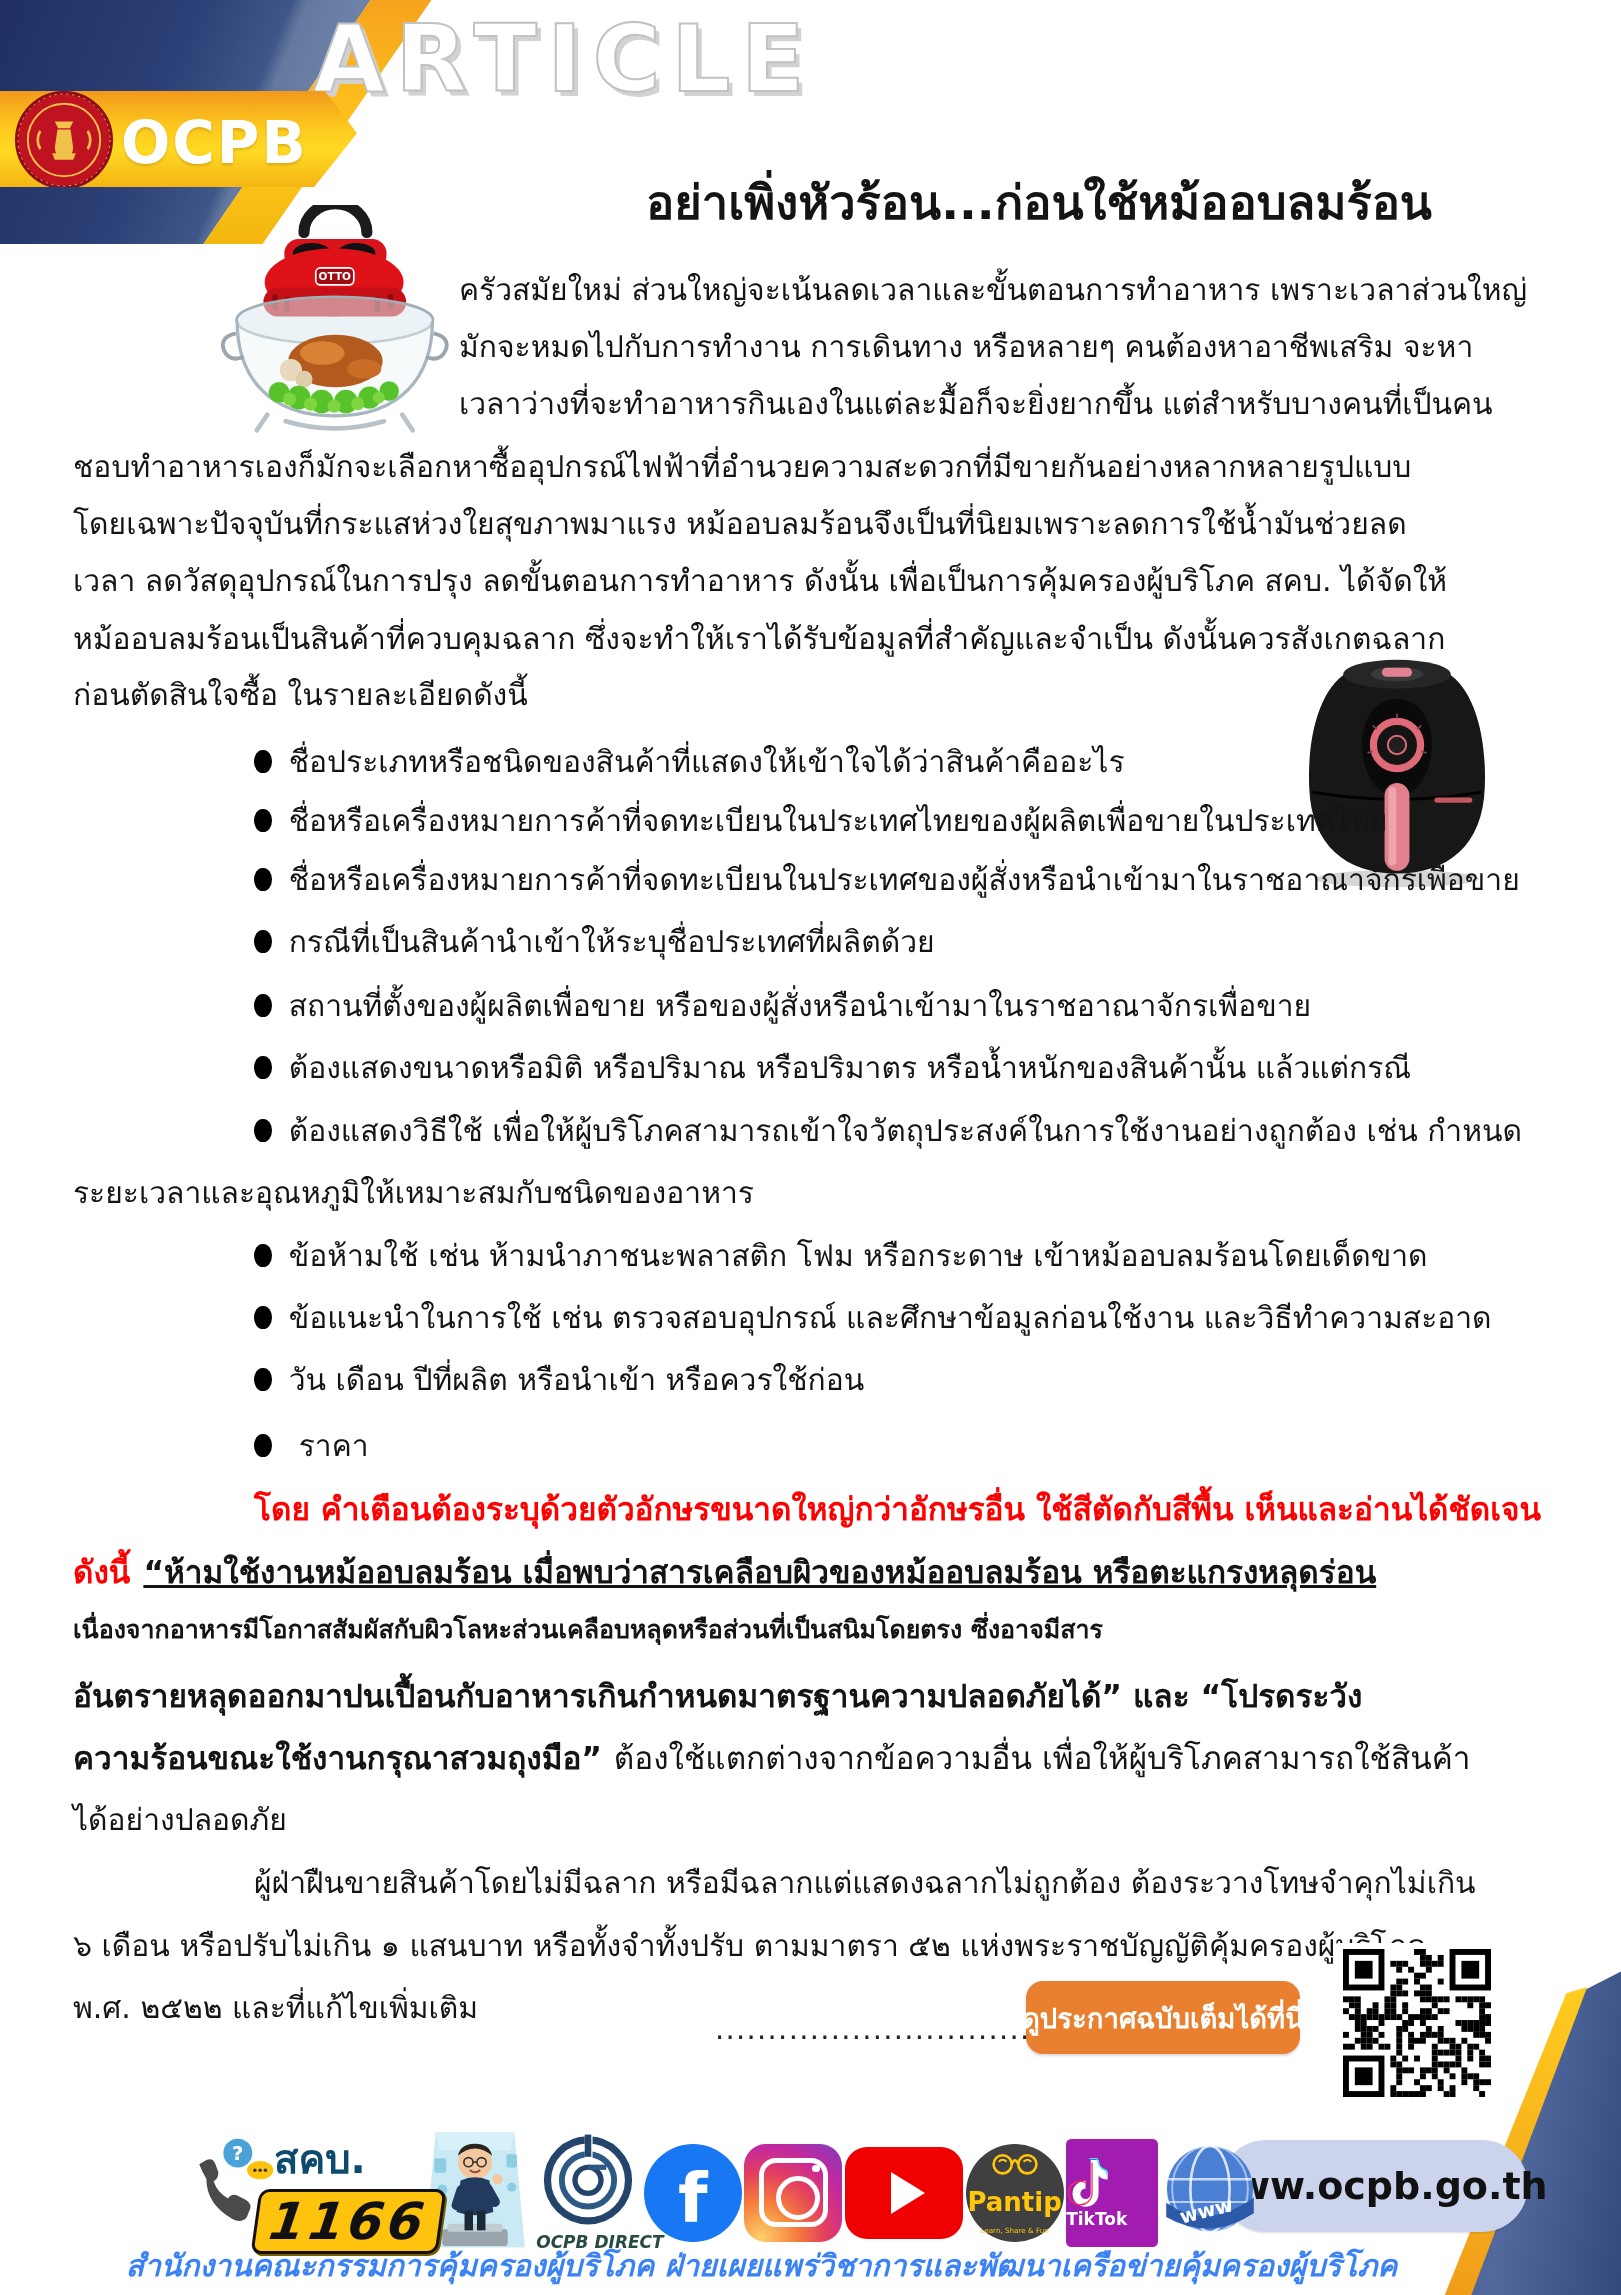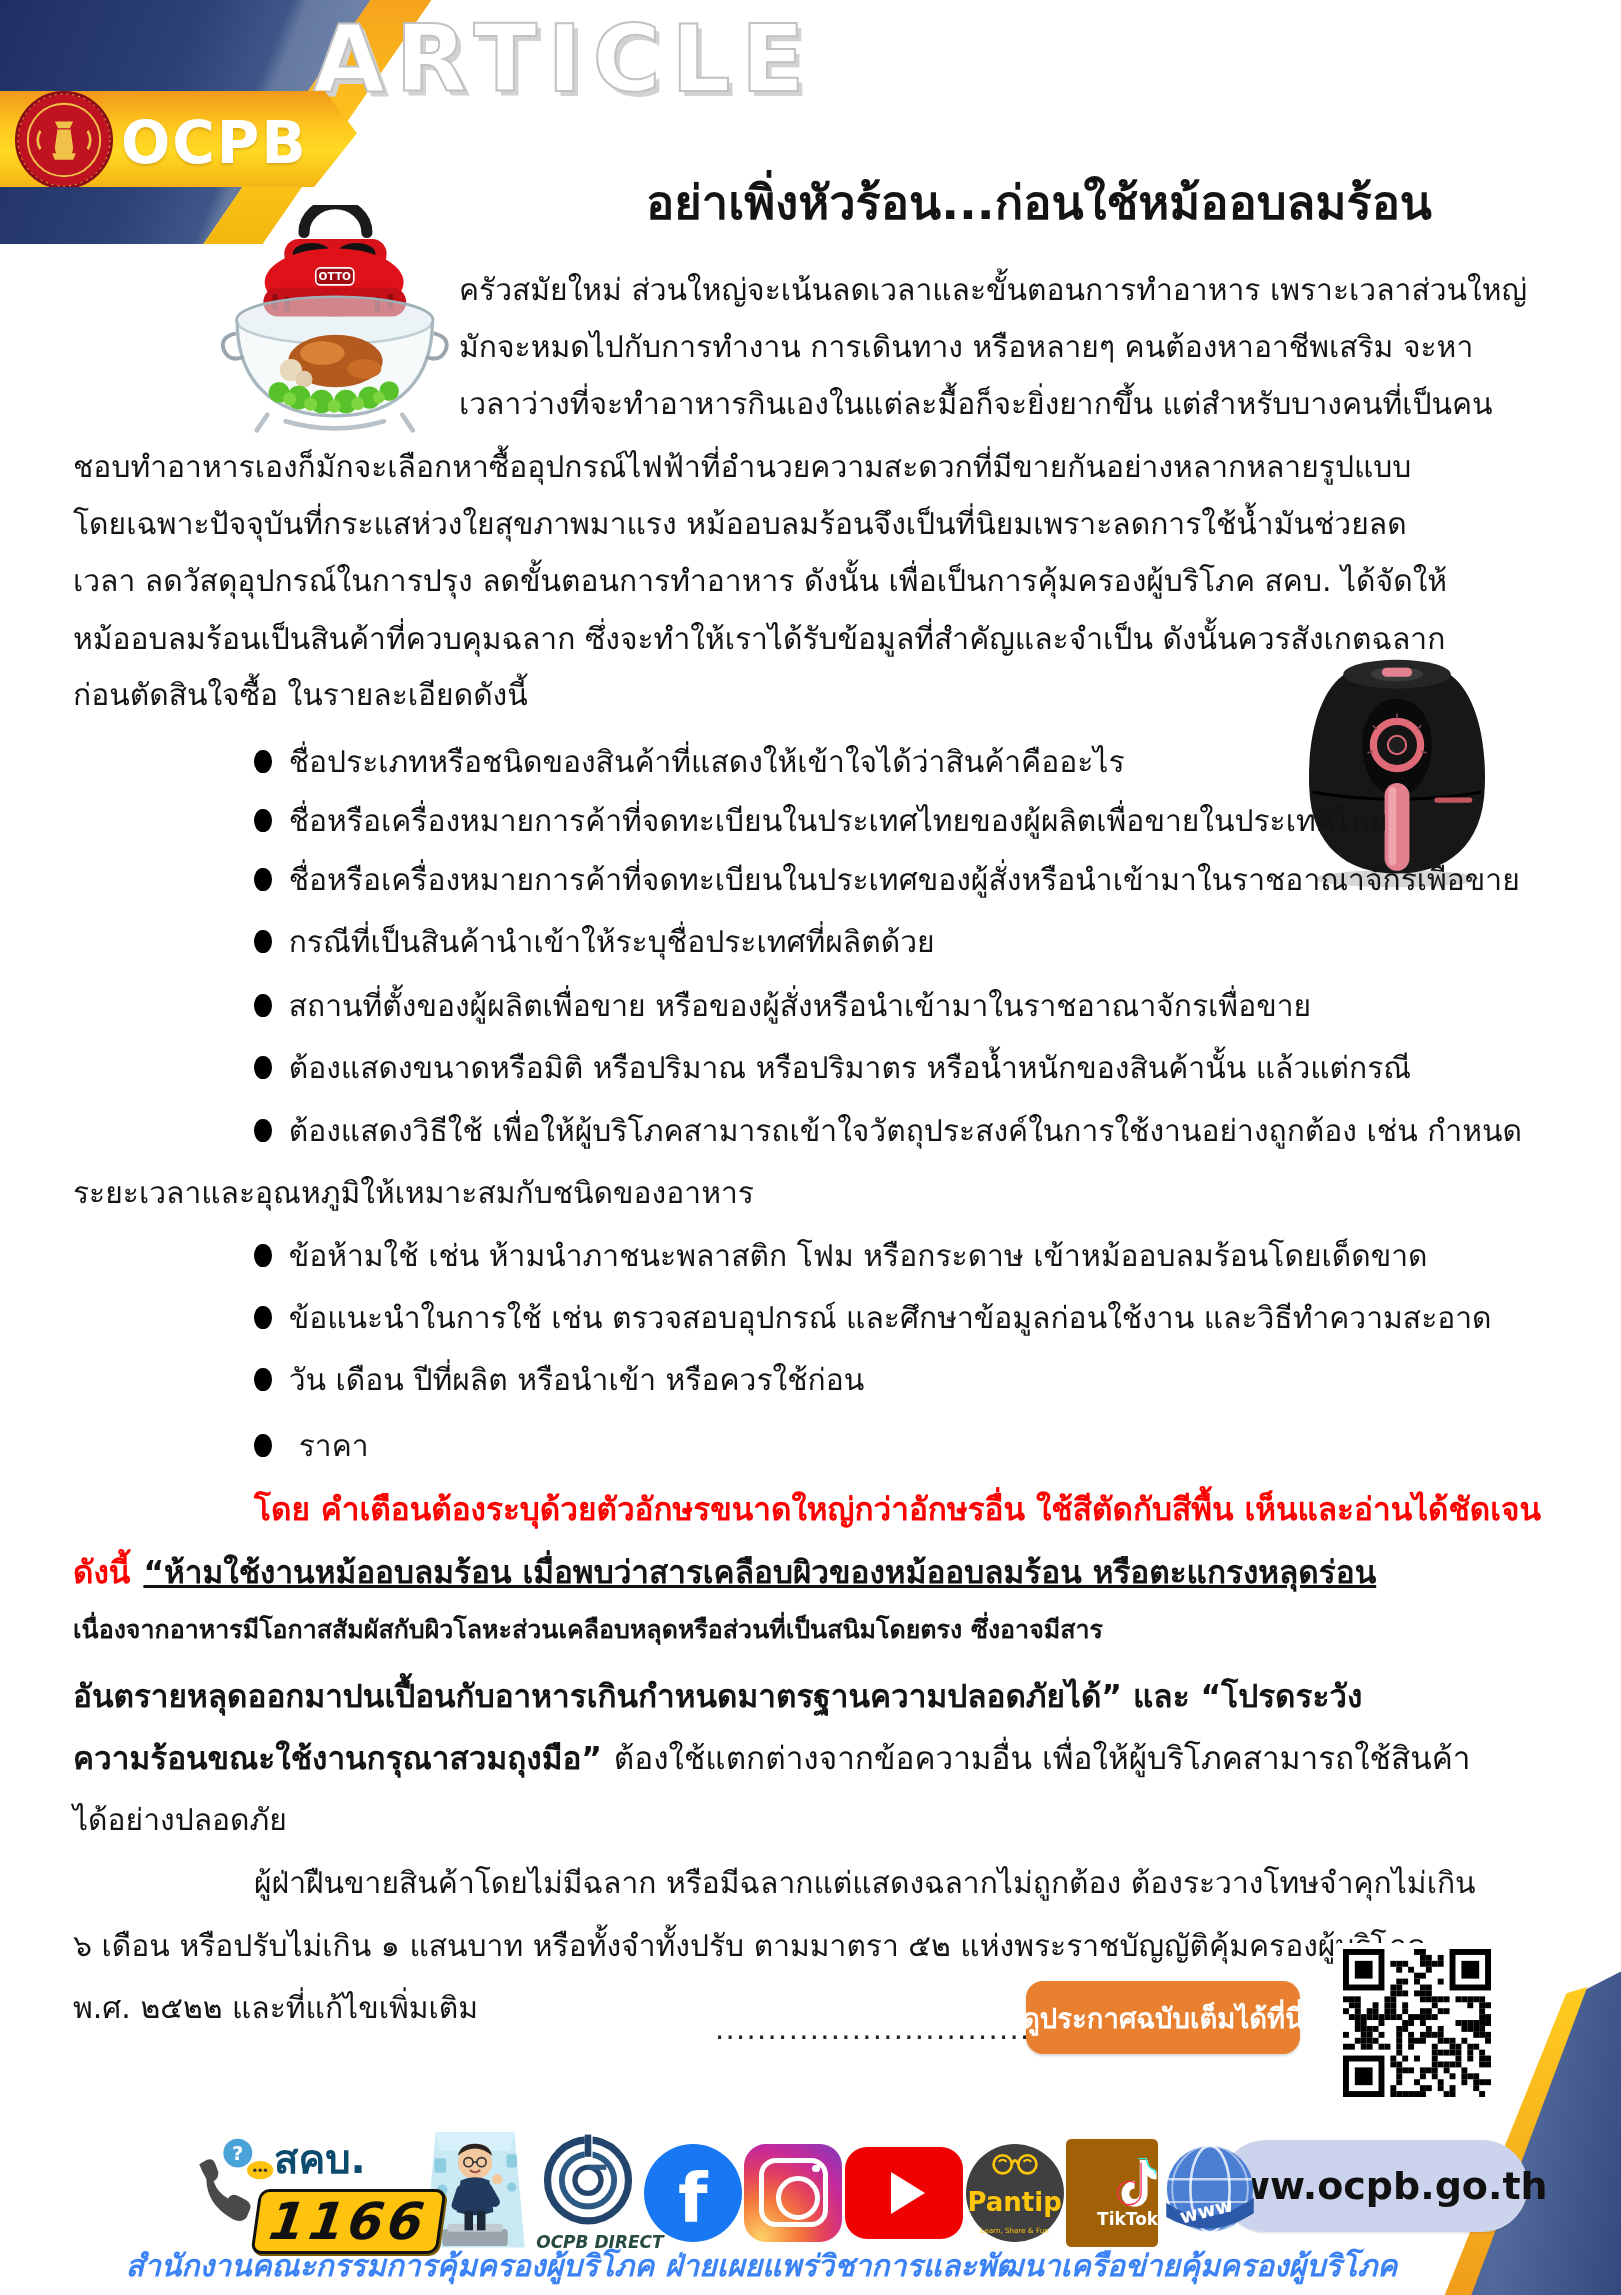--- a/index.html
+++ b/index.html
@@ -88,21 +88,21 @@
     background:radial-gradient(circle at 18% 95%,#fdd066 0%,#f5793b 30%,#e33f5f 52%,#c6299b 72%,#7d3bbf 100%);
   }
   .ig-frame{position:absolute;left:14.4px;top:14.4px;right:14.4px;bottom:14.4px;border:5.9px solid #fff;border-radius:17px;}
   .ig-lens{position:absolute;left:32px;top:32px;width:34px;height:34px;border:5.9px solid #fff;border-radius:50%;}
   .ig-dot{position:absolute;right:22px;top:21px;width:7.9px;height:7.9px;border-radius:50%;background:#fff;}
   .yt{width:118px;height:92px;border-radius:22px;background:#f00000;flex:none;display:flex;align-items:center;justify-content:center;}
   .yt-tri{width:0;height:0;border-left:34px solid #fff;border-top:21px solid transparent;border-bottom:21px solid transparent;margin-left:7.9px;}
   .pantip{background:#404040;flex-direction:column;position:relative;gap:8px;}
   .pantip-name{color:#ffc60b;font-size:26px;font-weight:800;margin-top:2.6px;}
   .pantip-tag{color:#ffc60b;font-size:7.2px;margin-top:1.3px;}
-  .tiktok{width:92px;height:108px;background:#a16207;border-radius:5.2px;flex:none;display:flex;flex-direction:column;align-items:flex-end;justify-content:center;}
+  .tiktok{width:92px;height:108px;background:#a21caf;border-radius:5.2px;flex:none;display:flex;flex-direction:column;align-items:flex-start;justify-content:center;}
   .tiktok-label{color:#fff;font-size:17px;font-weight:700;margin-top:1.3px;}
   .webgroup{position:relative;width:367px;height:141px;flex:none;}
   .web-pill{
     position:absolute;left:59px;top:18.4px;width:308px;height:92px;background:#ccd3ec;border-radius:46px;
     display:flex;align-items:center;justify-content:center;box-shadow:0 1.3px 2px rgba(0,0,0,.12);
   }
   .web-pill span{font-size:38px;font-weight:700;color:#111;white-space:nowrap;}
   .globe{position:absolute;left:0;top:18.4px;width:98px;height:98px;}
   .footer-caption{
     left:98px;right:197px;top:2242px;text-align:center;

